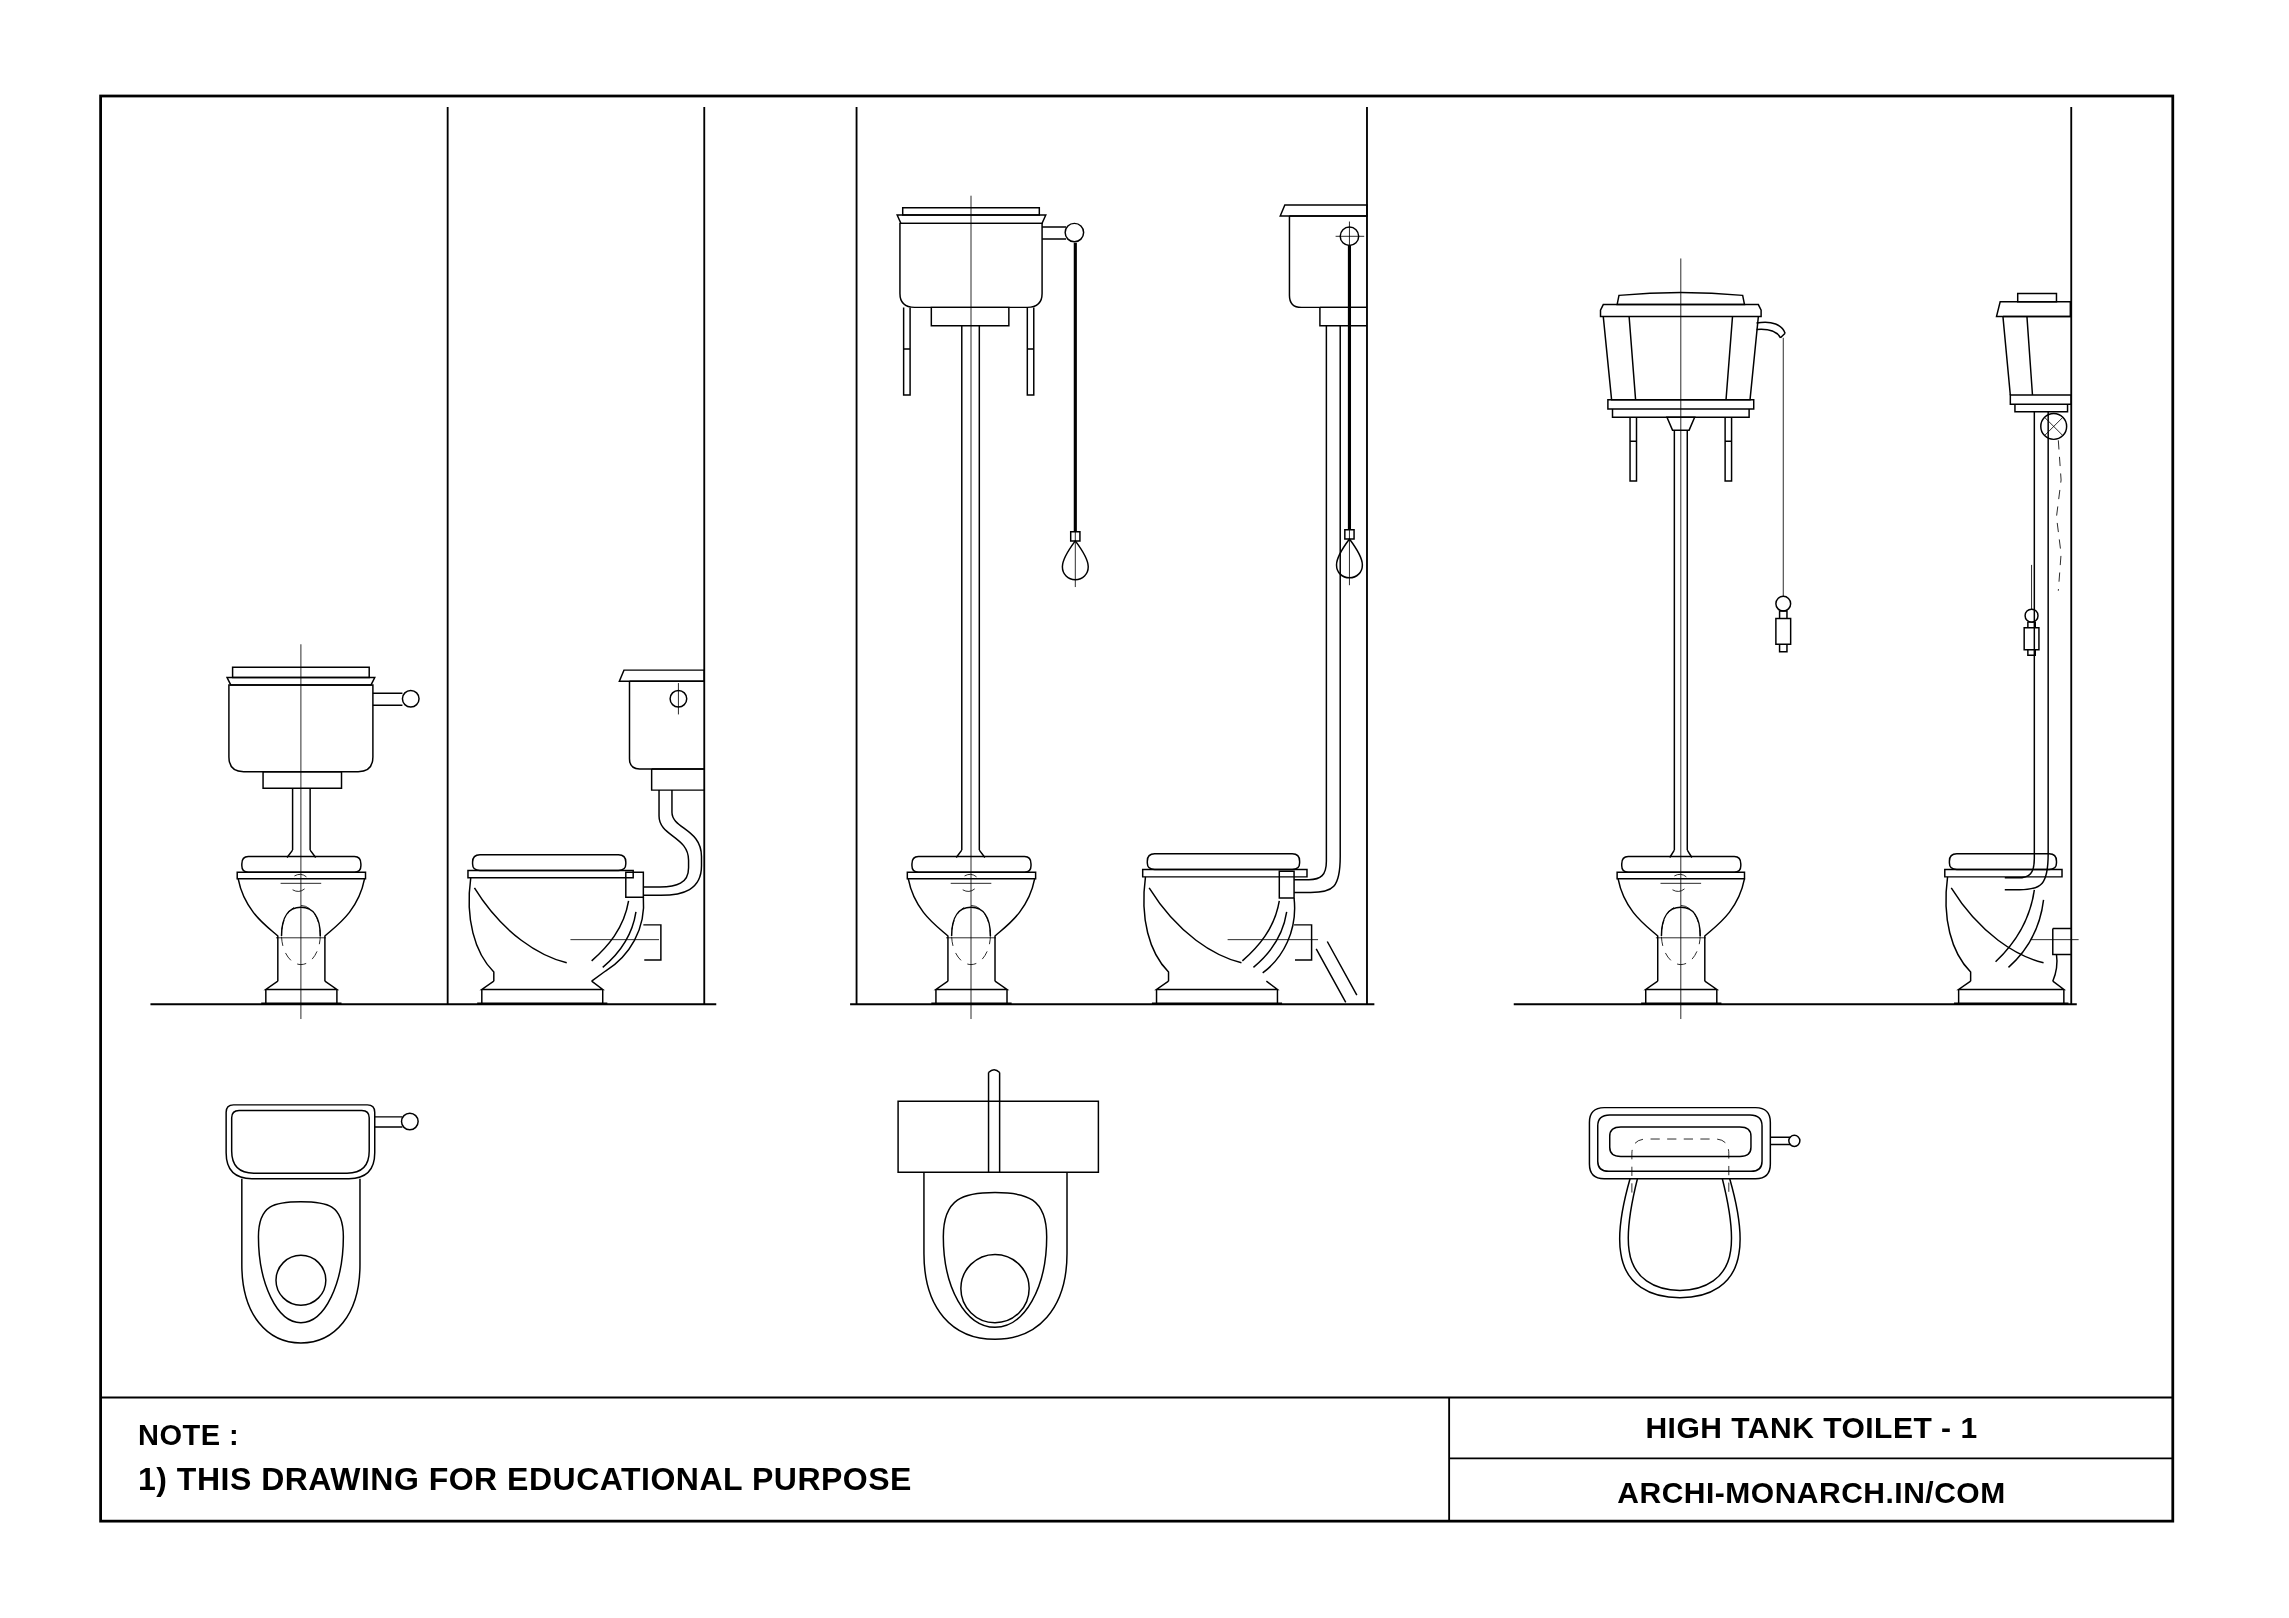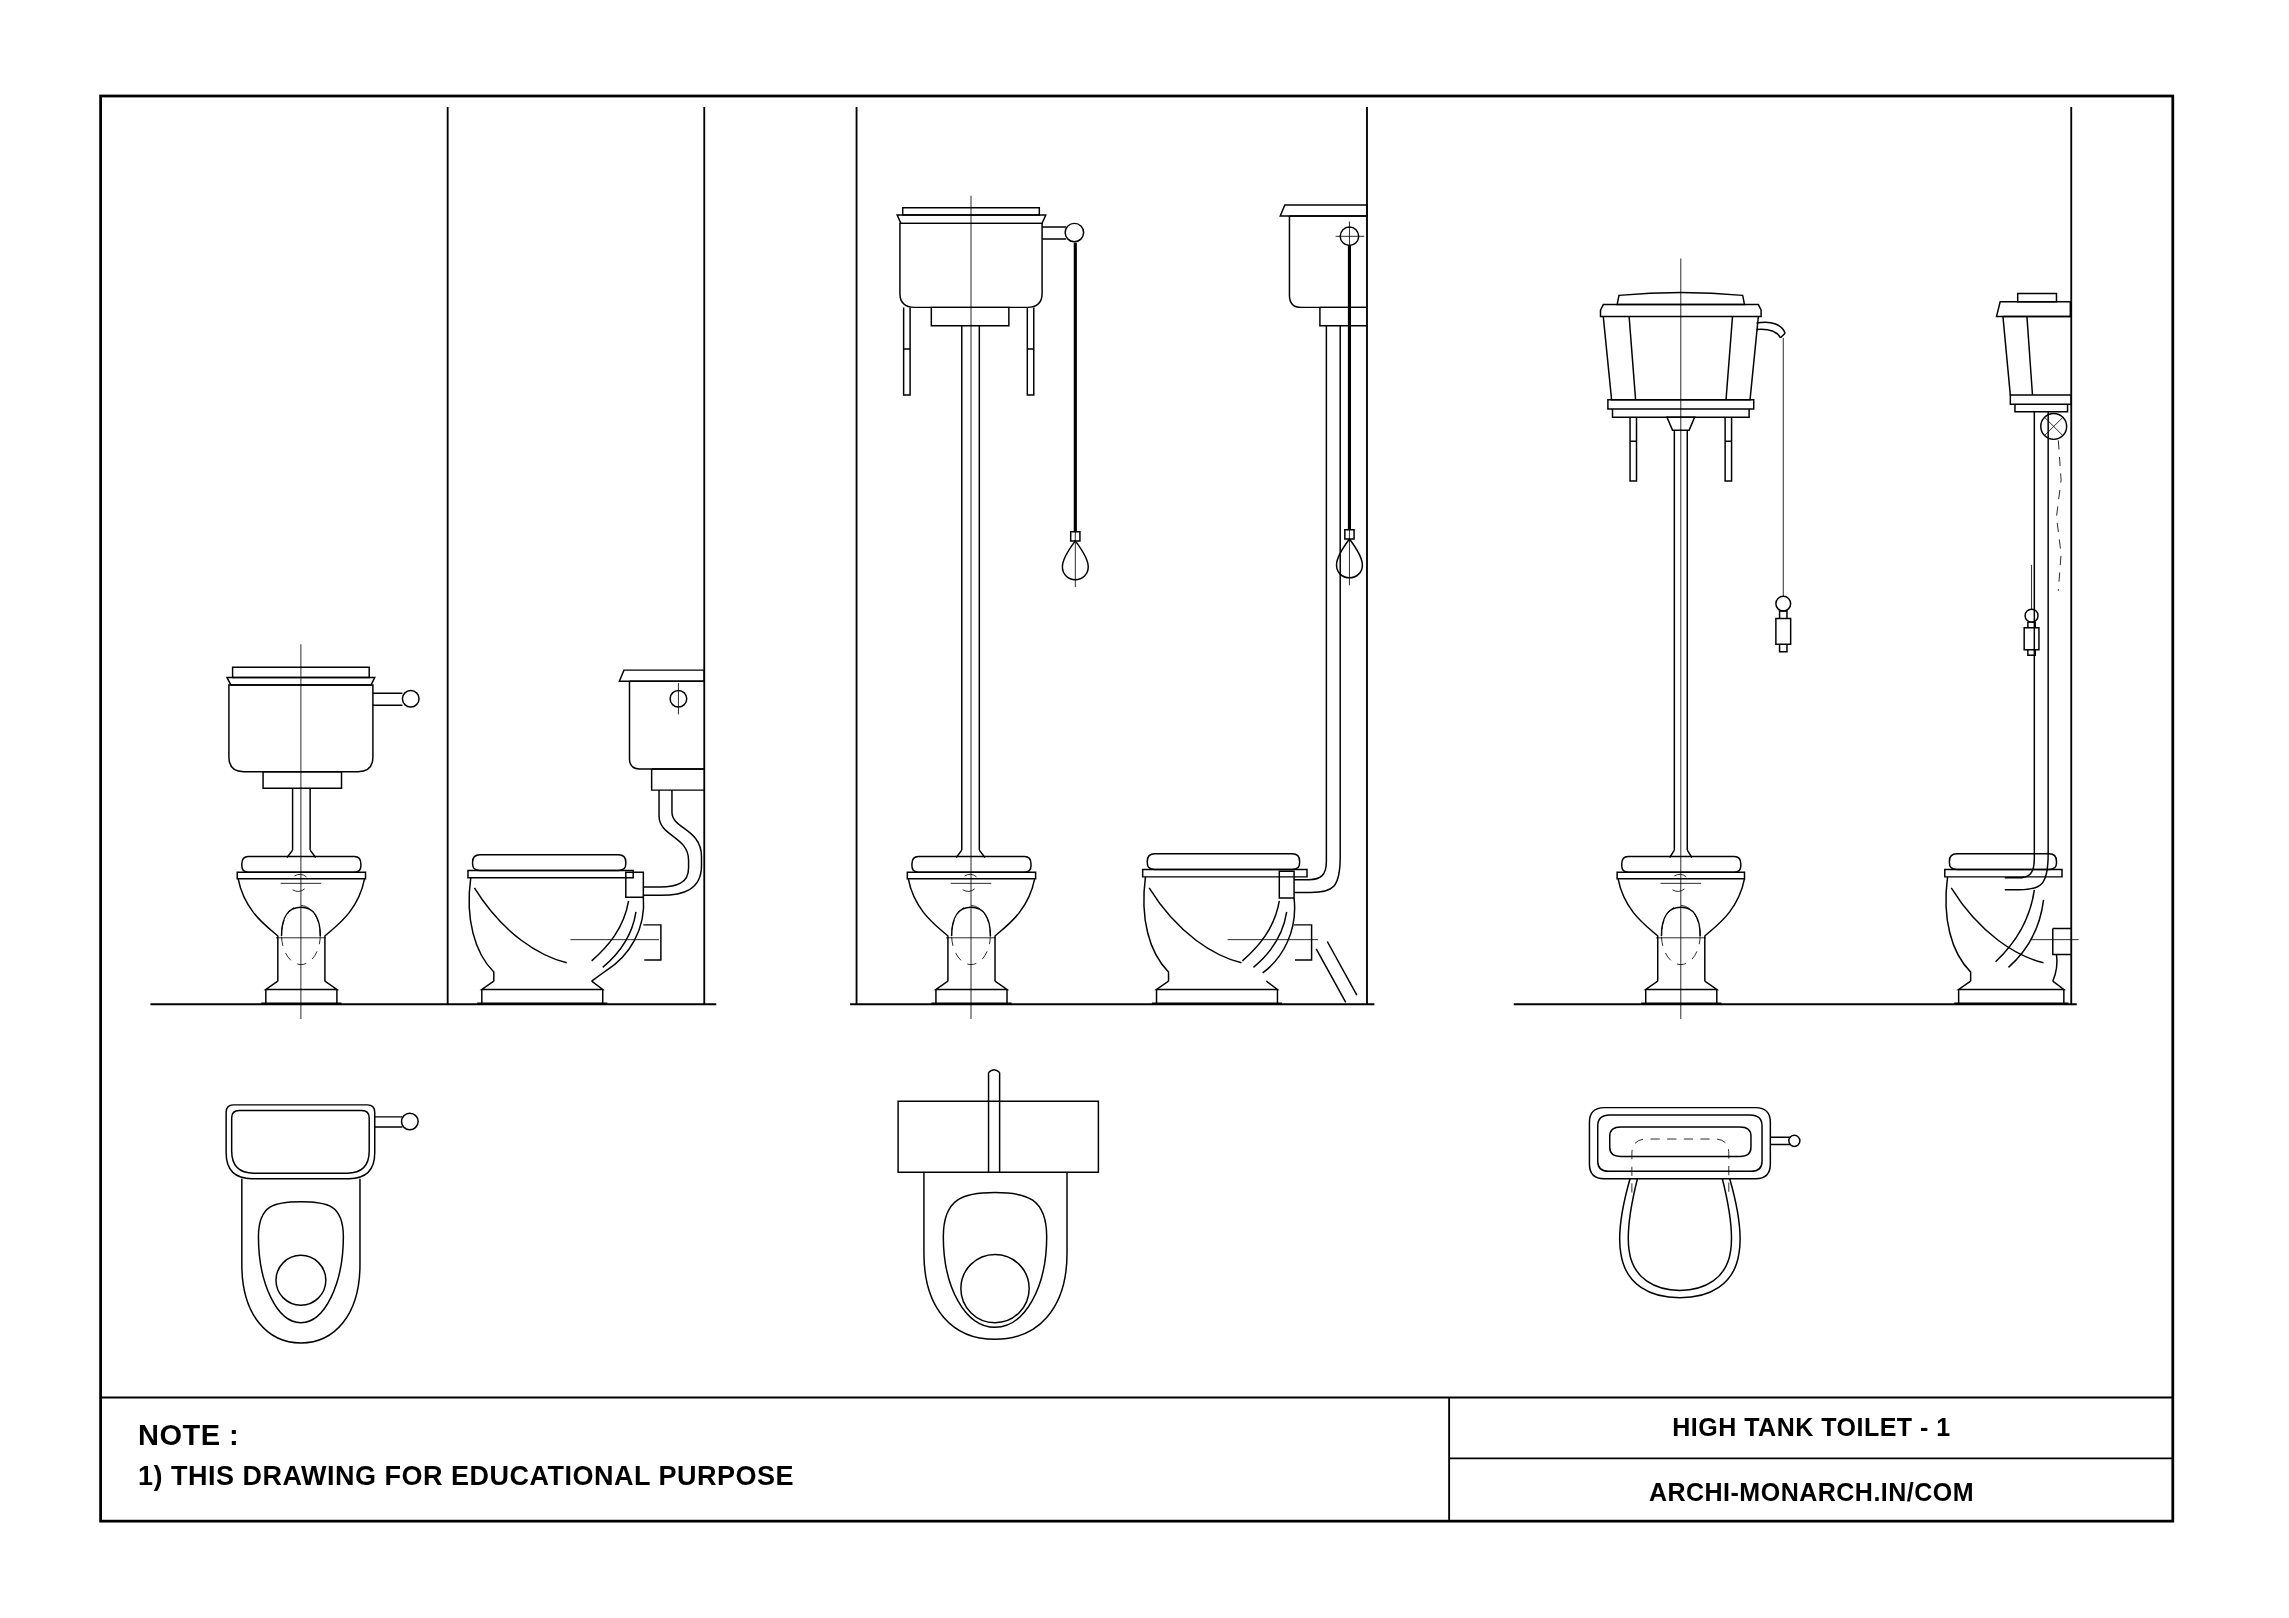--- a/index.html
+++ b/index.html
@@ -9,23 +9,23 @@
   #cad *{vector-effect:none;}
   .ln{fill:none;stroke:#000;stroke-width:1.6;stroke-miterlimit:10;}
   .thin{fill:none;stroke:#000;stroke-width:0.9;stroke-miterlimit:10;}
   .dash{fill:none;stroke:#000;stroke-width:0.9;stroke-dasharray:10 8;}
   .thick{fill:none;stroke:#000;stroke-width:3.4;}
   .frame{fill:none;stroke:#000;stroke-width:3;}
   .tline{fill:none;stroke:#000;stroke-width:2;}
   .gnd{fill:none;stroke:#000;stroke-width:2.2;}
   .txt{position:absolute;color:#000;font-weight:700;}
   #note-heading{left:138px;top:1419px;font-size:29px;letter-spacing:0.5px;}
-  #note-line1{left:138px;top:1461px;font-size:27px;letter-spacing:0.5px;}
+  #note-line1{left:138px;top:1461px;font-size:32px;letter-spacing:0.5px;}
   .tb-cell{position:absolute;left:1449px;width:725px;display:flex;align-items:center;
-           justify-content:center;font-size:25px;letter-spacing:0.5px;}
+           justify-content:center;font-size:30px;letter-spacing:0.5px;}
   #tb-title{top:1397px;height:61px;}
   #tb-site{top:1458px;height:69px;}
 </style>
 </head>
 <body>
 
 <div id="page">
 
 <svg id="cad" width="2290" height="1619" viewBox="0 0 2481 1754">
 

